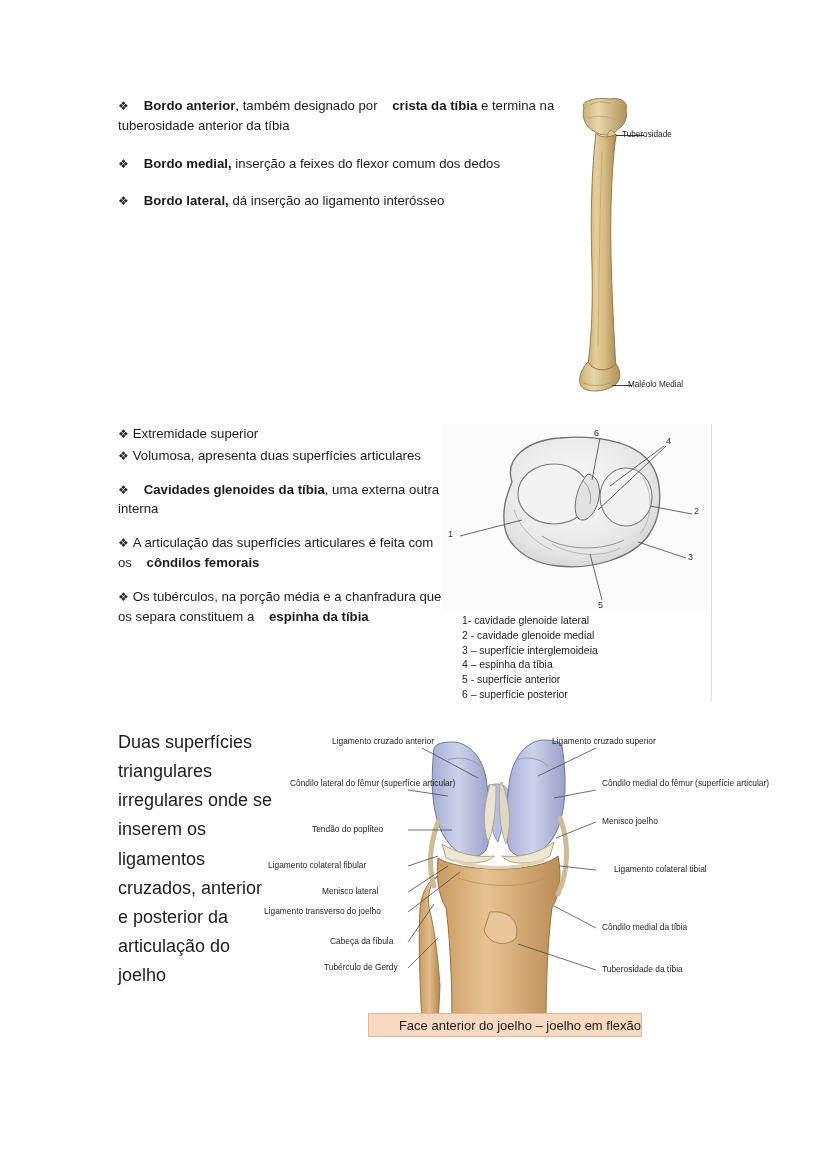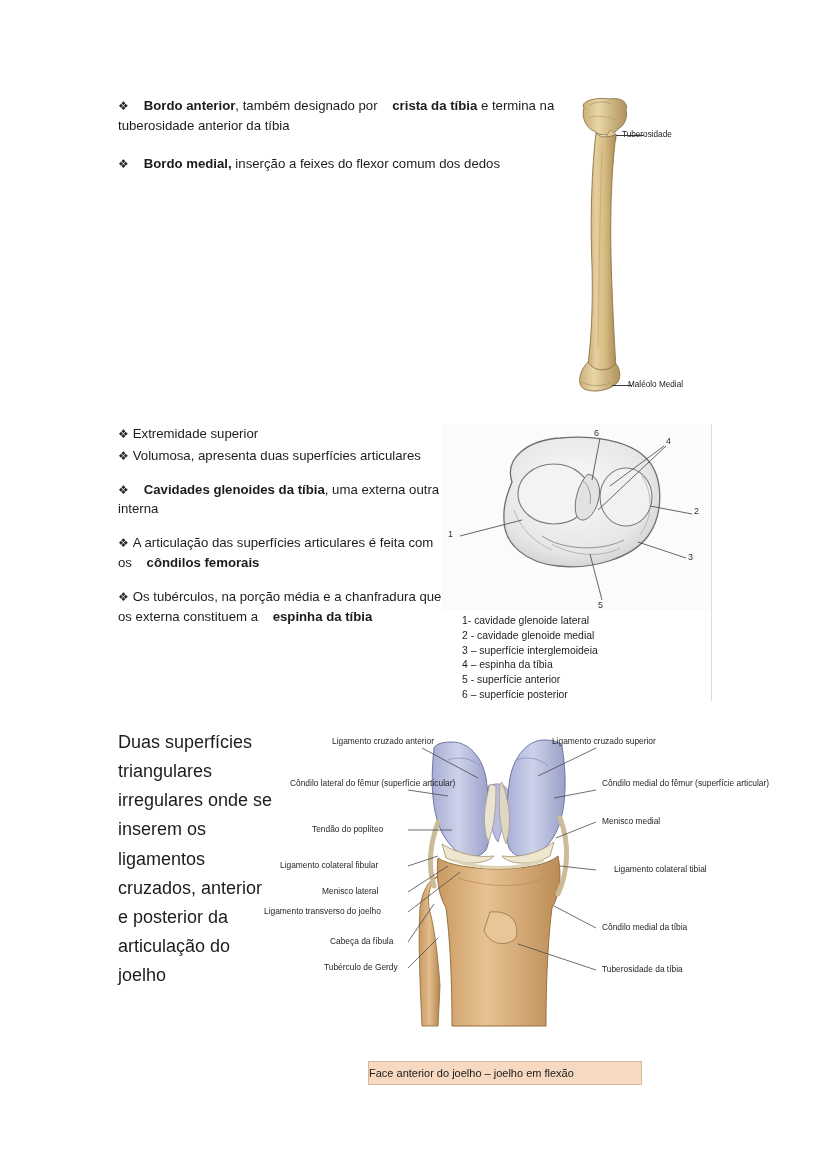--- a/index.html
+++ b/index.html
@@ -108,42 +108,45 @@
   }
   #fig3 .klabel {
     position: absolute;
     font-size: 8.4px;
     line-height: 1.25;
     color: #1f1f1f;
     white-space: nowrap;
   }
   #fig3caption {
     position: absolute;
-    left: 368px; top: 1061px;
+    left: 368px; top: 1013px;
     width: 272px; height: 22px;
     background: #f6d9c0;
     border: 1px solid #dcb899;
     display: flex;
     align-items: center;
-    justify-content: flex-start;
-    font-size: 11px;
+    justify-content: flex-end;
+    font-size: 13px;
     color: #1b1b1b;
   }
 </style>
 </head>
 <body>
 
 <div class="page">
 
   <div id="sec1" class="bullet-block">
     <p>
       <span class="bullet-mark">❖</span><b>Bordo anterior</b><span>, também designado por </span><b>crista da tíbia</b><span> e termina na tuberosidade anterior da tíbia</span>
     </p>
     <p>
       <span class="bullet-mark">❖</span><b>Bordo medial,</b><span> inserção a feixes do flexor comum dos dedos</span>
+    </p>
+    <p>
+      <span class="bullet-mark">❖</span><b>Bordo lateral,</b><span> dá inserção ao ligamento interósseo</span>
     </p>
   </div>
 
   <div id="fig1">
     <svg width="146" height="300" viewBox="0 0 146 300">
       <defs>
         <linearGradient id="boneg" x1="0" y1="0" x2="1" y2="0">
           <stop offset="0%" stop-color="#c9ab72"></stop>
           <stop offset="28%" stop-color="#e4cf9e"></stop>
           <stop offset="60%" stop-color="#d6bb82"></stop>
@@ -185,21 +188,21 @@
     <p>
       <span class="bullet-mark">❖</span><span>Volumosa, apresenta duas superfícies articulares</span>
     </p>
     <p>
       <span class="bullet-mark">❖</span><b>Cavidades glenoides da tíbia</b><span>, uma externa outra interna</span>
     </p>
     <p>
       <span class="bullet-mark">❖</span><span>A articulação das superfícies articulares é feita com os </span><b>côndilos femorais</b>
     </p>
     <p>
-      <span class="bullet-mark">❖</span><span>Os tubérculos, na porção média e a chanfradura que os externa constituem a </span><b>espinha da tíbia</b>
+      <span class="bullet-mark">❖</span><span>Os tubérculos, na porção média e a chanfradura que os separa constituem a </span><b>espinha da tíbia</b>
     </p>
   </div>
 
   <div id="fig2">
     <svg width="270" height="186" viewBox="0 0 270 186">
       <defs>
         <radialGradient id="plat" cx="45%" cy="40%" r="70%">
           <stop offset="0%" stop-color="#fbfbfb"></stop>
           <stop offset="70%" stop-color="#e6e6e6"></stop>
           <stop offset="100%" stop-color="#c9c9c9"></stop>
@@ -321,32 +324,32 @@
       <line x1="334" y1="202" x2="292" y2="180" stroke="#4a4a4a" stroke-width="0.8"></line>
       <line x1="334" y1="244" x2="256" y2="218" stroke="#4a4a4a" stroke-width="0.8"></line>
     </svg>
 
     
     <div class="klabel" style="left:70px; top:10px;">Ligamento cruzado anterior</div>
     <div class="klabel" style="left:28px; top:52px;">
       <span>Côndilo lateral do fêmur (superfície articular)</span>
     </div>
     <div class="klabel" style="left:50px; top:98px;">Tendão do poplíteo</div>
-    <div class="klabel" style="left:18px; top:134px;">Ligamento colateral fibular</div>
+    <div class="klabel" style="left:6px; top:134px;">Ligamento colateral fibular</div>
     <div class="klabel" style="left:60px; top:160px;">Menisco lateral</div>
     <div class="klabel" style="left:2px; top:180px;">Ligamento transverso do joelho</div>
     <div class="klabel" style="left:68px; top:210px;">Cabeça da fíbula</div>
     <div class="klabel" style="left:62px; top:236px;">Tubérculo de Gerdy</div>
 
     
     <div class="klabel" style="left:290px; top:10px;">Ligamento cruzado superior</div>
     <div class="klabel" style="left:340px; top:52px;">
       <span>Côndilo medial do fêmur (superfície articular)</span>
     </div>
-    <div class="klabel" style="left:340px; top:90px;">Menisco medial</div>
+    <div class="klabel" style="left:340px; top:90px;">Menisco joelho</div>
     <div class="klabel" style="left:340px; top:138px;margin-left:12px;">Ligamento colateral tibial</div>
     <div class="klabel" style="left:340px; top:196px;">Côndilo medial da tíbia</div>
     <div class="klabel" style="left:340px; top:238px;">Tuberosidade da tíbia</div>
   </div>
 
   <div id="fig3caption">
     <span>Face anterior do joelho – joelho em flexão</span>
   </div>
 
 </div>

